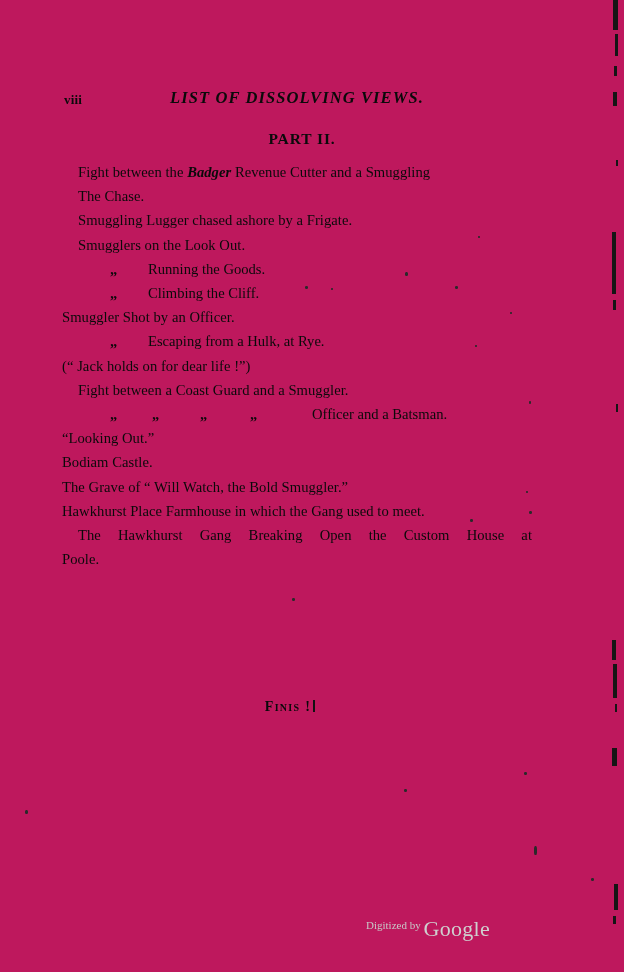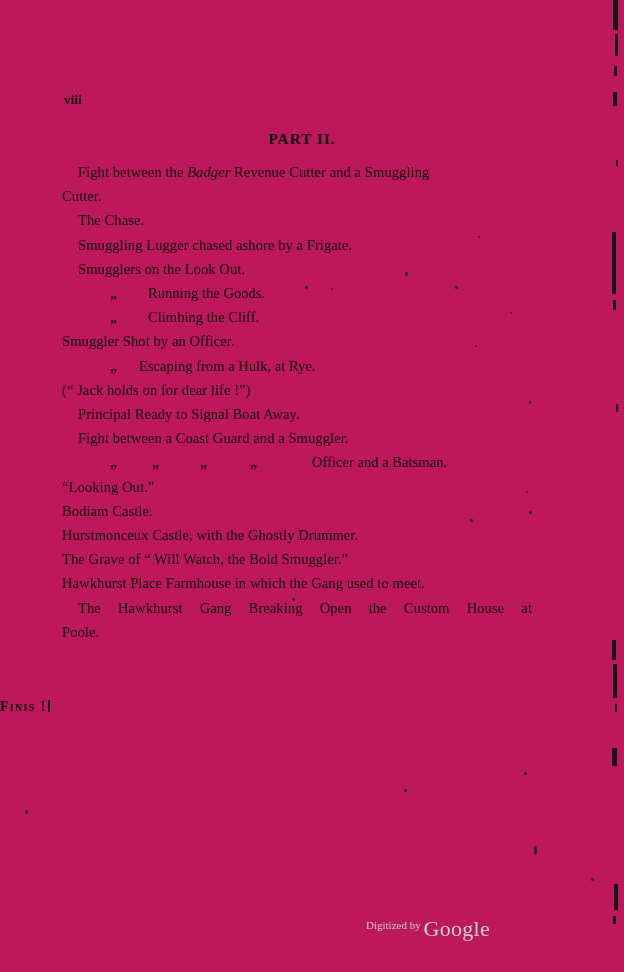--- a/index.html
+++ b/index.html
@@ -80,21 +80,21 @@
     letter-spacing: 0.05px;
   }
   .view-line.indent    { padding-left: 16px; }
   .view-line.flush     { padding-left: 0; }
   .view-line.justify {
     white-space: normal;
     text-align: justify;
     text-align-last: justify;
     padding-left: 16px;
   }
-  .view-line em { font-style: italic; }
+  .view-line em { font-style: italic; font-weight: bold; }
 
   
   .ditto-line {
     font-size: 14.6px;
     line-height: 24.2px;
     position: relative;
     height: 24.2px;
     white-space: pre;
   }
   .ditto {
@@ -107,21 +107,21 @@
     position: absolute;
     top: 0;
   }
 
   
   .finis {
     position: absolute;
     left: 0;
     top: 698px;
     width: 624px;
-    text-align: left;
+    text-align: center;
     padding-right: 44px;
     box-sizing: border-box;
     font-size: 14px;
     font-weight: 700;
     letter-spacing: 1.3px;
     font-variant: small-caps;
     line-height: 18px;
   }
   .finis .stray-bar {
     display: inline-block;
@@ -161,41 +161,39 @@
     background: #151515;
   }
 </style>
 </head>
 <body>
 
 <div id="page">
 
   <div class="running-head">
     <div class="folio">viii</div>
+    <div class="head-title">LIST OF DISSOLVING VIEWS.</div>
   </div>
 
   <div class="part-heading">PART II.</div>
 
   <div id="views-list">
       <div class="view-line indent">Fight between the <em>Badger</em> Revenue Cutter and a Smuggling</div>
-      <div class="view-line flush">Cutter.</div>
       <div class="view-line indent">The Chase.</div>
       <div class="view-line indent">Smuggling Lugger chased ashore by a Frigate.</div>
       <div class="view-line indent">Smugglers on the Look Out.</div>
       <div class="ditto-line"><span class="ditto" style="left: 48px;">„</span><span class="ditto-text" style="left: 86px;">Running the Goods.</span></div>
       <div class="ditto-line"><span class="ditto" style="left: 48px;">„</span><span class="ditto-text" style="left: 86px;">Climbing the Cliff.</span></div>
       <div class="view-line flush">Smuggler Shot by an Officer.</div>
-      <div class="ditto-line"><span class="ditto" style="left: 48px;">„</span><span class="ditto-text" style="left: 77px;">Escaping from a Hulk, at Rye.</span></div>
+      <div class="ditto-line"><span class="ditto" style="left: 48px;">„</span><span class="ditto-text" style="left: 86px;">Escaping from a Hulk, at Rye.</span></div>
       <div class="view-line flush">(“ Jack holds on for dear life !”)</div>
-      <div class="view-line indent">Principal Ready to Signal Boat Away.</div>
       <div class="view-line indent">Fight between a Coast Guard and a Smuggler.</div>
       <div class="ditto-line"><span class="ditto" style="left: 48px;">„</span><span class="ditto" style="left: 90px;">„</span><span class="ditto" style="left: 138px;">„</span><span class="ditto" style="left: 188px;">„</span><span class="ditto-text" style="left: 250px;">Officer and a Batsman.</span></div>
       <div class="view-line flush">“Looking Out.”</div>
       <div class="view-line flush">Bodiam Castle.</div>
-      <div class="view-line flush">Hurstmonceux Castle, with the Ghostly Drummer.</div>
       <div class="view-line flush">The Grave of “ Will Watch, the Bold Smuggler.”</div>
       <div class="view-line flush">Hawkhurst Place Farmhouse in which the Gang used to meet.</div>
       <div class="view-line justify">The Hawkhurst Gang Breaking Open the Custom House at</div>
       <div class="view-line flush">Poole.</div>
     </div>
 
   <div class="finis">
     <span>Finis !</span><span class="stray-bar"></span>
   </div>
 

